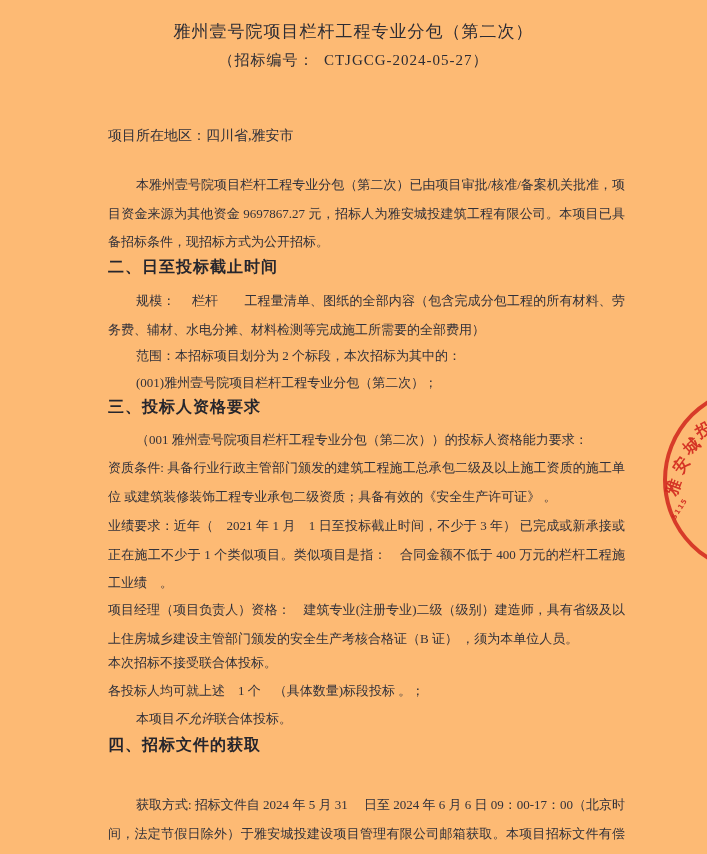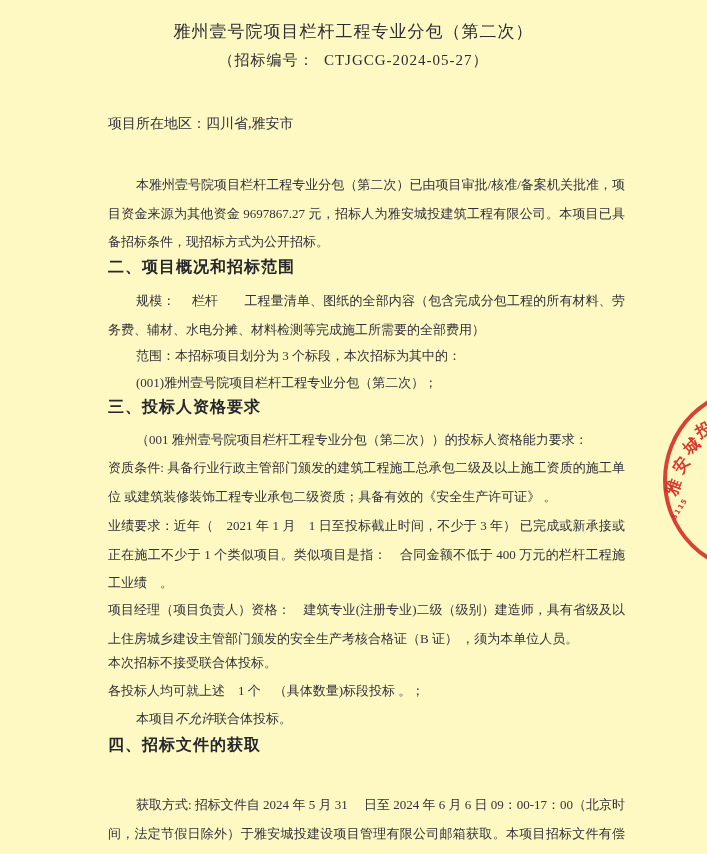--- a/index.html
+++ b/index.html
@@ -1,20 +1,20 @@
 <!DOCTYPE html>
 <html><head>
 <meta charset="utf-8">
 <style>
   html, body { margin: 0; padding: 0; background: #ffffff; }
   .page {
     position: relative;
     width: 707px;
     height: 854px;
-    background: #fef9c3;
+    background: #fdba74;
     overflow: hidden;
     font-family: "Liberation Serif", "DejaVu Serif", serif;
     color: #2f2f36;
   }
   .center-line {
     position: absolute;
     left: 0;
     width: 707px;
     text-align: center;
     white-space: pre-wrap;
@@ -37,21 +37,21 @@
     left: 108px;
     width: 517px;
     font-size: 13px;
     line-height: 28.5px;
     text-align: justify;
     white-space: pre-wrap;
     color: #31313a;
   }
   .p.indent { text-indent: 28px; }
   .em-italic { font-style: italic; font-family: Liberation Serif, serif; }
-  .loc { font-size: 14px; white-space: pre-wrap; }
+  .loc { font-size: 14px; white-space: pre-wrap; margin-top: 12px; }
 
   
   .seal-ring {
     position: absolute;
     left: 663px;
     top: 386px;
     width: 188px;
     height: 188px;
     border: 4px solid rgba(210, 41, 31, 0.88);
     border-radius: 50%;
@@ -81,23 +81,23 @@
 <div class="page">
 
   <div class="center-line doc-title" style="top:20px">雅州壹号院项目栏杆工程专业分包（第二次）</div>
 
   <div class="center-line doc-subtitle" style="top:51px">（招标编号：  CTJGCG-2024-05-27）</div>
 
   <div class="p loc" style="top:110px">项目所在地区：四川省,雅安市</div>
 
   <div class="p indent" style="top:171px">本雅州壹号院项目栏杆工程专业分包（第二次）已由项目审批/核准/备案机关批准，项目资金来源为其他资金 9697867.27 元，招标人为雅安城投建筑工程有限公司。本项目已具备招标条件，现招标方式为公开招标。</div>
 
-  <div class="h" style="top:257px">二、项目概况和招标范围</div>
+  <div class="h" style="top:257px">二、日至投标截止时间</div>
   <div class="p indent" style="top:287px">规模：　 栏杆　　工程量清单、图纸的全部内容（包含完成分包工程的所有材料、劳务费、辅材、水电分摊、材料检测等完成施工所需要的全部费用）</div>
-  <div class="p indent" style="top:342px">范围：本招标项目划分为 3 个标段，本次招标为其中的：</div>
+  <div class="p indent" style="top:342px">范围：本招标项目划分为 2 个标段，本次招标为其中的：</div>
   <div class="p indent" style="top:369px">(001)雅州壹号院项目栏杆工程专业分包（第二次）；</div>
 
   <div class="h" style="top:397px">三、投标人资格要求</div>
   <div class="p indent" style="top:426px">（001 雅州壹号院项目栏杆工程专业分包（第二次））的投标人资格能力要求：</div>
   <div class="p" style="top:454px">资质条件: 具备行业行政主管部门颁发的建筑工程施工总承包二级及以上施工资质的施工单位 或建筑装修装饰工程专业承包二级资质；具备有效的《安全生产许可证》 。</div>
   <div class="p" style="top:512px">业绩要求：近年（　2021 年 1 月　1 日至投标截止时间，不少于 3 年） 已完成或新承接或正在施工不少于 1 个类似项目。类似项目是指：　合同金额不低于 400 万元的栏杆工程施工业绩　。</div>
   <div class="p" style="top:596px">项目经理（项目负责人）资格：　建筑专业(注册专业)二级（级别）建造师，具有省级及以上住房城乡建设主管部门颁发的安全生产考核合格证（B 证） ，须为本单位人员。</div>
   <div class="p" style="top:649px">本次招标不接受联合体投标。</div>
   <div class="p" style="top:677px">各投标人均可就上述　1 个　（具体数量)标段投标 。；</div>
   <div class="p indent" style="top:705px"><span>本项目</span><span class="em-italic">不允许</span><span>联合体投标。</span></div>

